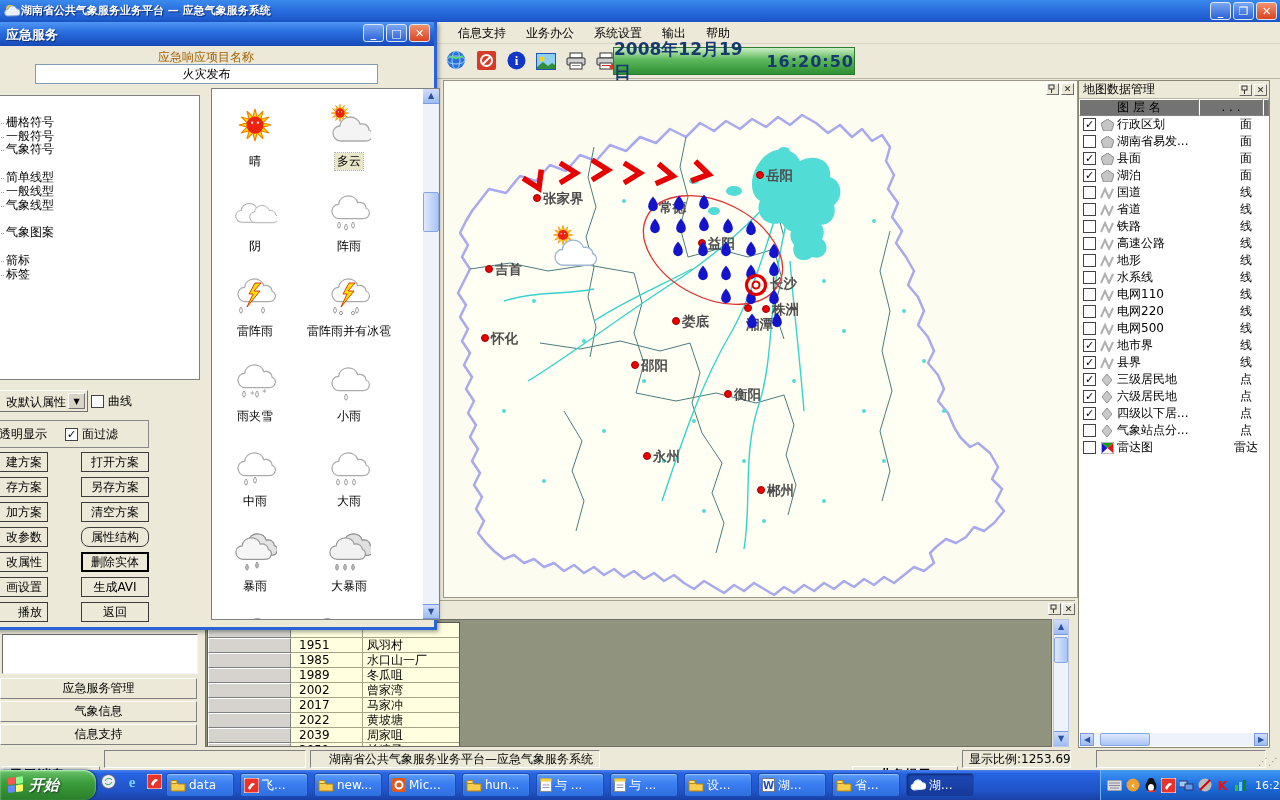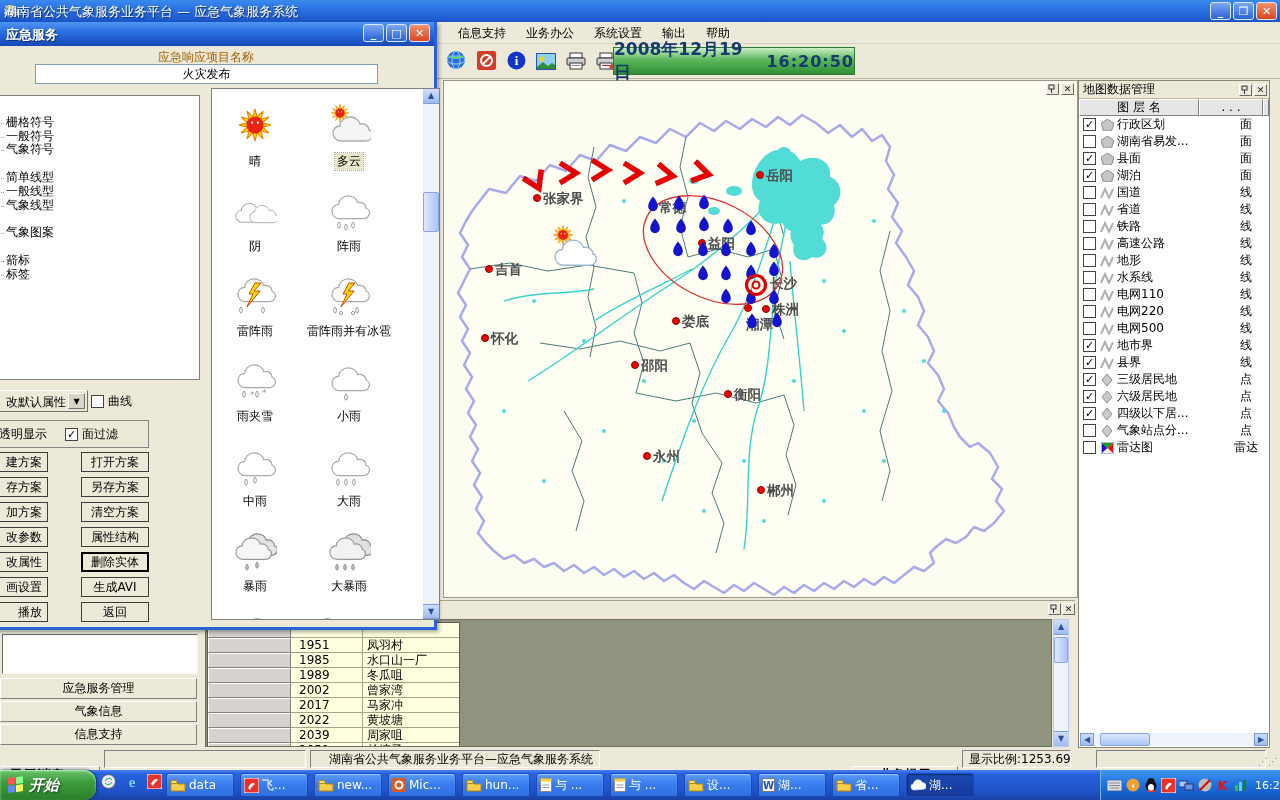--- a/index.html
+++ b/index.html
@@ -5,21 +5,21 @@
   * { margin:0; padding:0; box-sizing:border-box; }
   html,body { width:1280px; height:800px; overflow:hidden; font-family:"DejaVu Sans","Liberation Sans",sans-serif; font-size:12px; }
   body { position:relative; background:#ece9d8; }
   .abs { position:absolute; }
   .sunk { border:1px solid; border-color:#808080 #ffffff #ffffff #808080; }
   .sunk2 { border:1px solid; border-color:#6a6a6a #f5f5f5 #f5f5f5 #6a6a6a; }
   .raise { border:1px solid; border-color:#ffffff #808080 #808080 #ffffff;margin-top:16px; }
   
   #titlebar { left:0; top:0; width:1280px; height:22px;
     background:linear-gradient(180deg,#3a8aec 0%,#2a6fe0 45%,#1b55c8 100%); color:#fff; z-index:10;}
-  #titlebar .ttext { position:absolute; left:4px; top:3px; font-weight:normal; font-size:13px; text-shadow:1px 1px 1px #0a2a6a; white-space:nowrap;}
+  #titlebar .ttext { position:absolute; left:21px; top:3px; font-weight:bold; font-size:11px; text-shadow:1px 1px 1px #0a2a6a; white-space:nowrap;}
   .capbtns { position:absolute; top:2px; display:flex; gap:2px; }
   .capbtn { width:21px; height:18px; border-radius:3px; border:1px solid #dce6f5;
     background:linear-gradient(180deg,#7aa8f2,#2a62d8); color:#fff; font-size:11px; font-weight:bold;
     display:flex; align-items:center; justify-content:center; line-height:1; }
   .capbtn.close { background:linear-gradient(180deg,#f0926f,#d9441f); }
   
   #menubar { left:0; top:22px; width:1280px; height:22px; background:#ece9d8; border-bottom:1px solid #d8d4c2; z-index:2;}
   .menu-item { display:inline-block; padding:3px 10px; color:#000; }
   #toolbar { left:0; top:44px; width:1280px; height:35px; background:#ece9d8; border-bottom:1px solid #b9b5a2; z-index:2;}
   .tico { display:inline-flex; width:24px; height:24px; margin:4px 3px; align-items:center; justify-content:center; }
@@ -30,21 +30,21 @@
   
   #maparea { left:443px; top:80px; width:635px; height:518px; background:#fdfcf0; border:1px solid #9a978a; z-index:1; }
   #mapbtns { position:absolute; right:3px; top:2px; display:flex; gap:2px; z-index:3;}
   .minibtn { width:13px; height:12px; background:#ece9d8; border:1px solid; border-color:#fff #6a6a6a #6a6a6a #fff;
     font-size:9px; line-height:10px; text-align:center; color:#222; }
   
   #rightpanel { left:1078px; top:80px; width:192px; height:668px; background:#fff; border:1px solid #8a8774; z-index:2;}
   #rp-title { height:18px; background:#ece9d8; border-bottom:1px solid #b9b5a2; display:flex; align-items:center; padding-left:4px; }
   #rp-title .sp { flex:1; }
   #rp-head { display:flex; height:17px; }
-  .rp-hcell { background:#e5e5e5; border:1px solid; border-color:#fff #808080 #808080 #fff; text-align:center; line-height:15px; }
+  .rp-hcell { background:#737373; border:1px solid; border-color:#fff #808080 #808080 #fff; text-align:center; line-height:15px; }
   .layer-row { display:flex; align-items:center; height:17px; padding-left:4px; }
   .cb { width:13px; height:13px; background:#fff; border:1px solid #444; font-size:11px; line-height:11px;
     text-align:center; color:#000; font-weight:bold; flex:0 0 13px;}
   .layer-ico { width:16px; height:14px; margin:0 2px 0 3px; flex:0 0 16px; display:flex; align-items:center; justify-content:center;}
   .layer-name { flex:1; white-space:nowrap; overflow:hidden; }
   .layer-type { width:46px; text-align:center; flex:0 0 46px;}
   .xpscroll-h { position:absolute; left:1px; bottom:1px; width:188px; height:13px; background:#eef3fb; display:flex;}
   .xps-btn { width:14px; height:13px; background:linear-gradient(180deg,#cfddfa,#9ebcf2); border:1px solid #7b9be0; color:#2c4f9e;
      font-size:8px; line-height:11px; text-align:center;}
   .xps-thumb-h { width:50px; height:13px; margin-left:6px; background:linear-gradient(180deg,#dfe9fd,#aac4f5); border:1px solid #86a6e6; border-radius:2px;}
@@ -840,21 +840,21 @@
       <div class="dlg-btn leftcol" style="left: 15px; width: 93px; top: 430px;">建方案</div>
       <div class="dlg-btn leftcol" style="left: 15px; width: 93px; top: 455px;">存方案</div>
       <div class="dlg-btn leftcol" style="left: 15px; width: 93px; top: 480px;">加方案</div>
       <div class="dlg-btn leftcol" style="left: 15px; width: 93px; top: 505px;">改参数</div>
       <div class="dlg-btn leftcol" style="left: 15px; width: 93px; top: 530px;">改属性</div>
       <div class="dlg-btn leftcol" style="left: 15px; width: 93px; top: 555px;">画设置</div>
       <div class="dlg-btn leftcol" style="left: 15px; width: 93px; top: 580px;">播放</div>
       <div class="dlg-btn" style="left: 141px; width: 68px; top: 430px;">打开方案</div>
       <div class="dlg-btn" style="left: 141px; width: 68px; top: 455px;">另存方案</div>
       <div class="dlg-btn" style="left: 141px; width: 68px; top: 480px;">清空方案</div>
-      <div class="dlg-btn" style="left: 141px; width: 68px; top: 505px;">属性结构</div>
+      <div class="dlg-btn" style="left: 141px; width: 68px; top: 505px; border-radius: 8px;">属性结构</div>
       <div class="dlg-btn def" style="left: 141px; width: 68px; top: 530px;">删除实体</div>
       <div class="dlg-btn" style="left: 141px; width: 68px; top: 555px;">生成AVI</div>
       <div class="dlg-btn" style="left: 141px; width: 68px; top: 580px;">返回</div>
     </div>
 </div>
 
 <div class="abs sunk2" id="listbox"></div>
 <div id="lbars">
     <div class="lbar" style="top: 678px;">应急服务管理</div>
     <div class="lbar" style="top: 701px;">气象信息</div>

